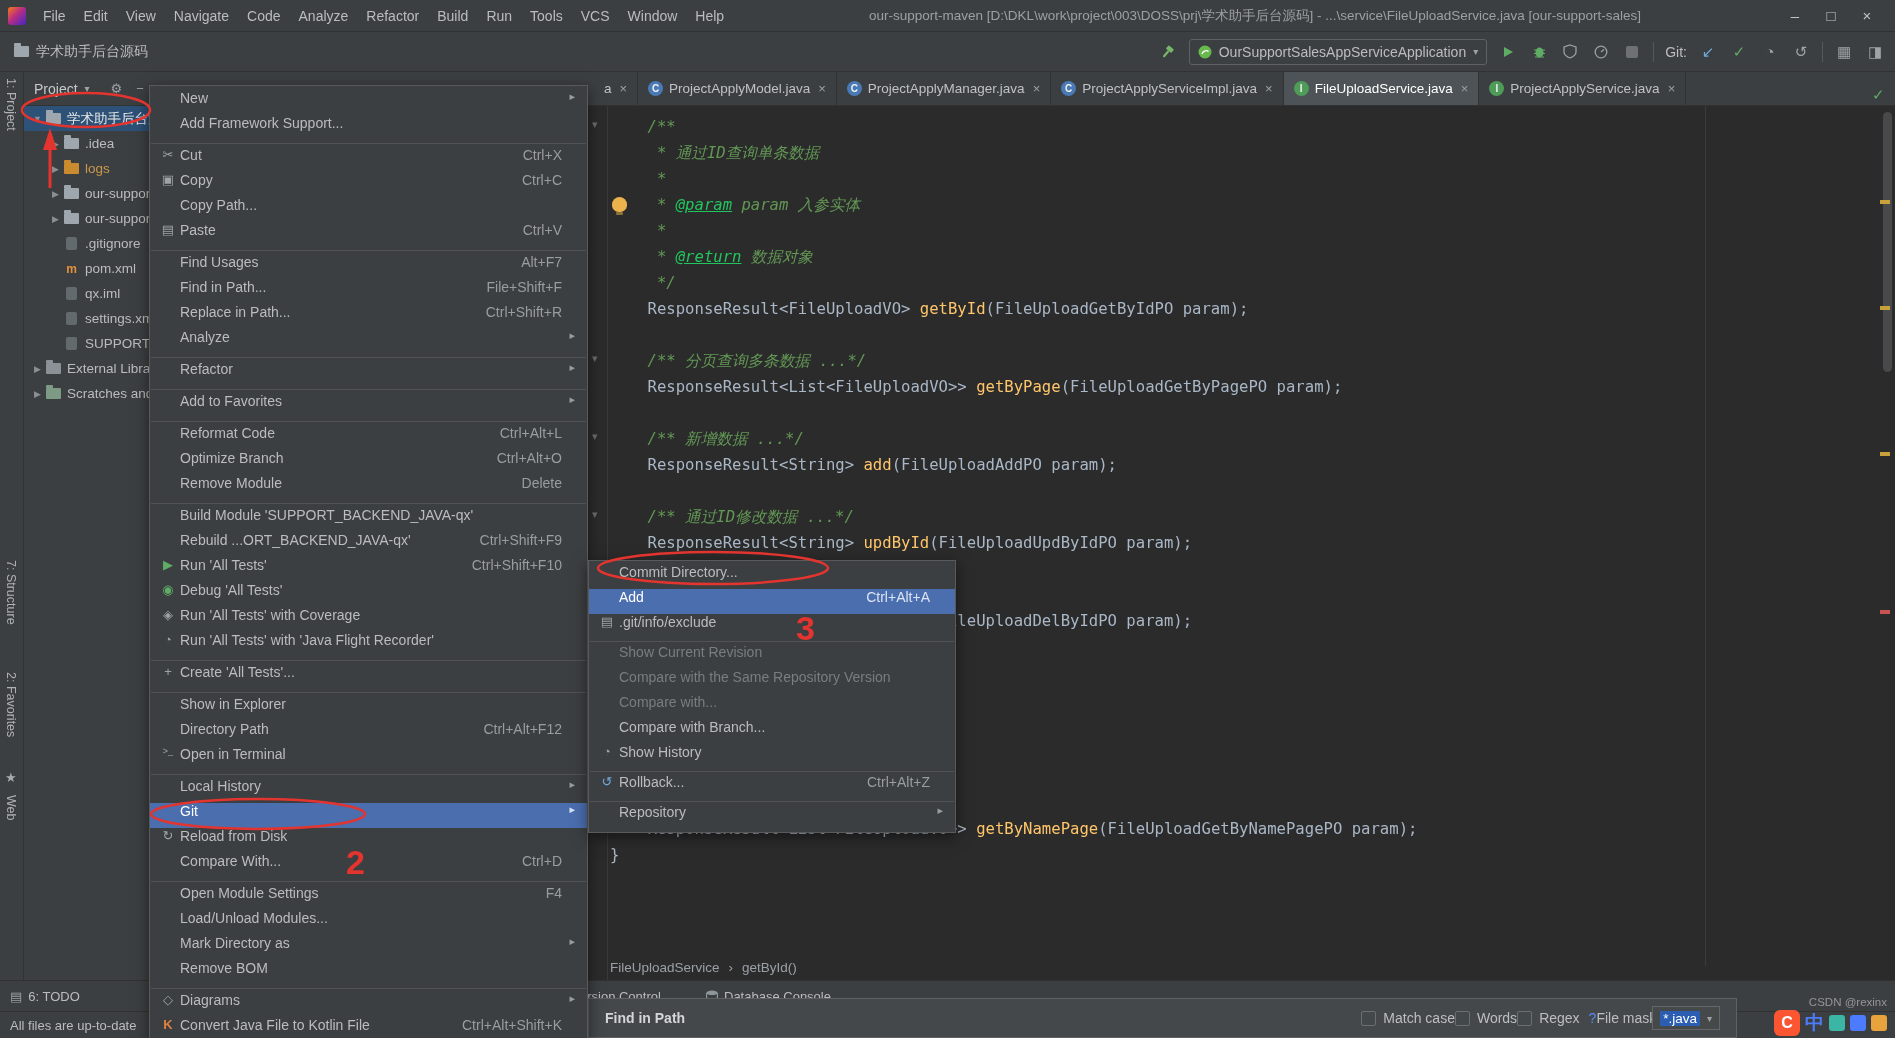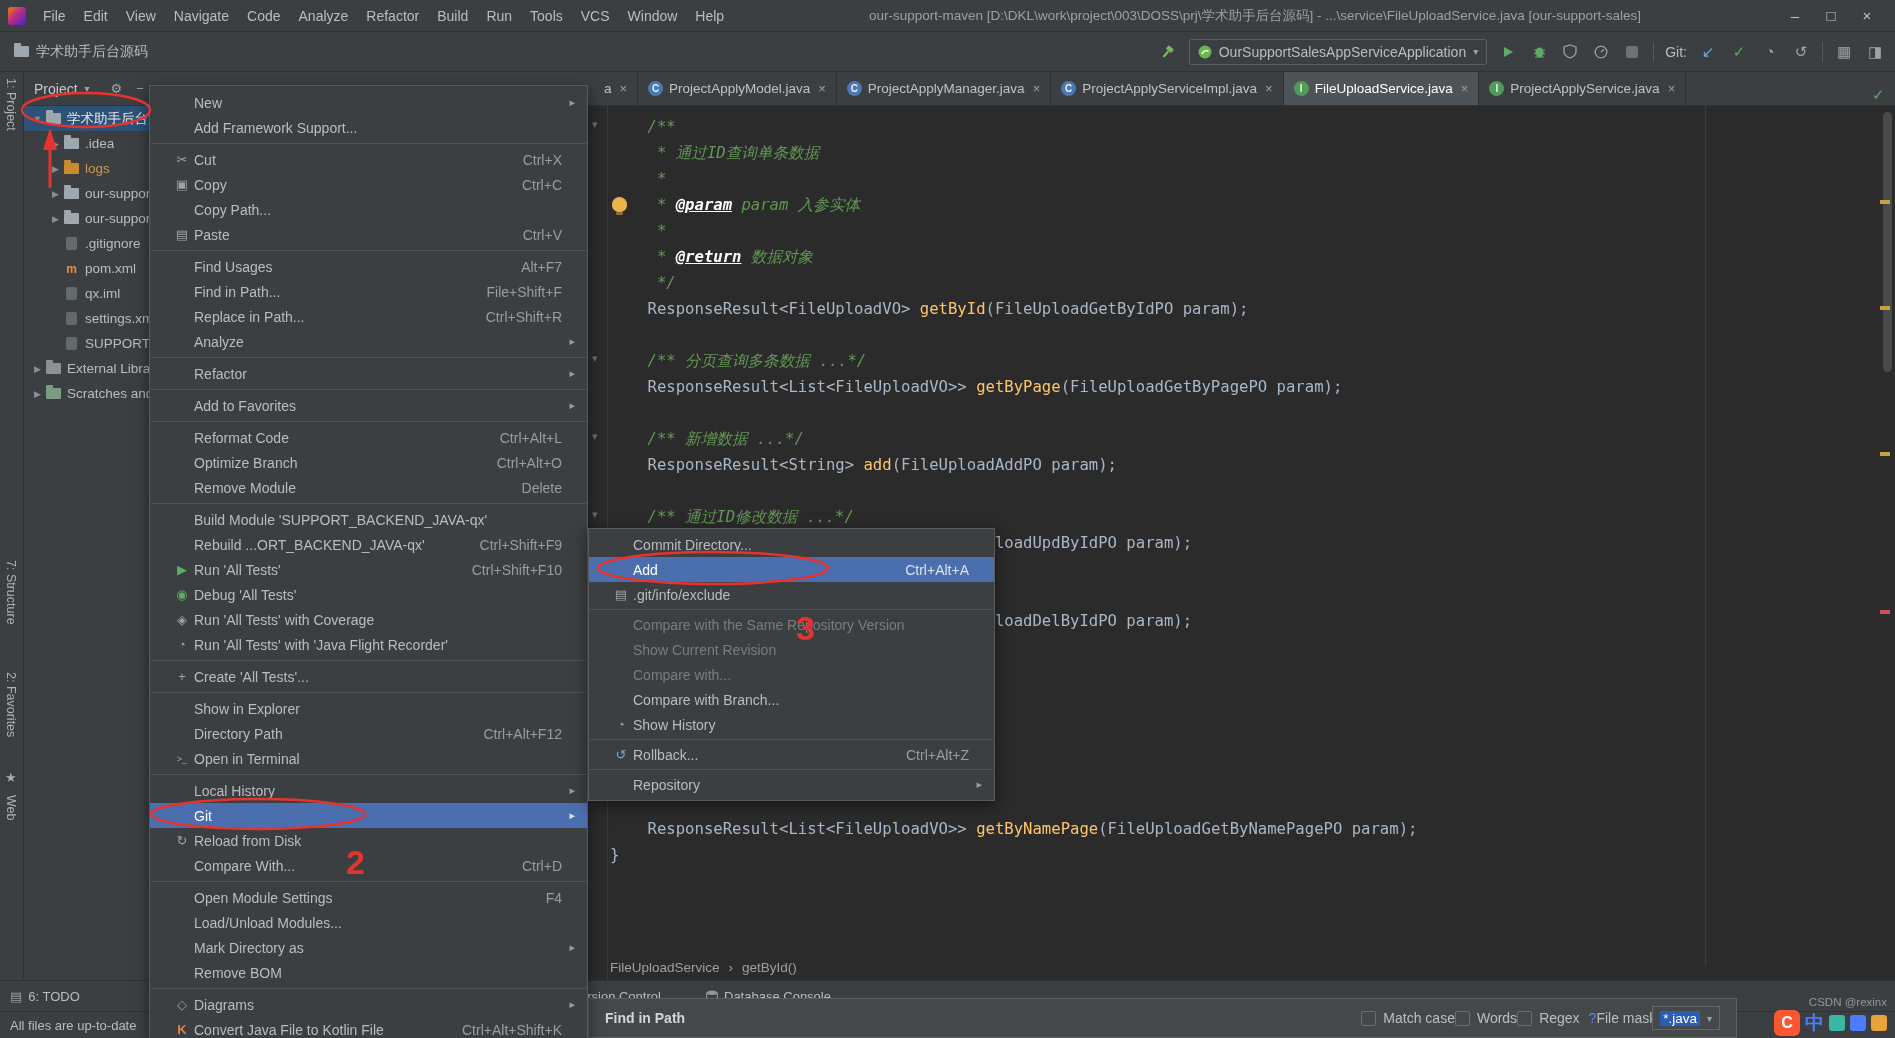--- a/index.html
+++ b/index.html
@@ -60,33 +60,33 @@
 
 
 .gutter{position:absolute;left:560px;top:106px;width:48px;bottom:58px;background:#2b2b2b;border-right:1px solid #383b3d;z-index:1}
 .fold{position:absolute;left:592px;font-size:11px;color:#6a6d70;z-index:1}
 .bulb{position:absolute;left:612px;top:197px;width:15px;height:15px;background:#ecb24c;border-radius:50% 50% 45% 45%;z-index:1}
 .bulb::after{content:"";position:absolute;left:4px;bottom:-3px;width:7px;height:3px;background:#8a7136;border-radius:1px}
 #code{position:absolute;left:610px;top:114px;font-family:"DejaVu Sans Mono",monospace;font-size:15.6px;white-space:pre;z-index:1}
 .cl{height:26px;line-height:26px}
 .c-p{color:#a9b7c6}
 .c-cm{color:#629755;font-style:italic}
-.c-tag{color:#ffffff;font-style:italic;font-weight:bold;text-decoration:underline}
+.c-tag{color:#22c55e;font-style:italic;font-weight:normal;text-decoration:underline}
 .c-m{color:#ffc66b}
 .margin-guide{position:absolute;left:1705px;top:106px;height:860px;width:1px;background:#3a3c3e;z-index:0}
 .breadcrumbs{position:absolute;left:610px;top:954px;height:26px;display:flex;align-items:center;gap:9px;font-size:13.5px;color:#9ba0a6;z-index:1}
 .insp-ok{position:absolute;left:1872px;top:86px;color:#5fad65;font-size:15px;z-index:3}
 .sb-thumb{position:absolute;left:1883px;top:112px;width:9px;height:260px;background:rgba(140,144,148,.30);border-radius:5px;z-index:2}
 .sb-tick{position:absolute;left:1880px;width:10px;height:4px;z-index:2}
 
 
 .menu{position:absolute;background:#3c3f41;border:1px solid #5a5a5a;box-shadow:0 4px 14px rgba(0,0,0,.5);font-size:14px}
 #main-menu{left:149px;top:85px;width:439px;padding:4px 0;z-index:40}
-#git-menu{left:588px;top:528px;width:407px;padding:3px 0;z-index:41}
-.mi{height:25px;display:flex;align-items:center;padding:0 12px 0 20px;color:#bbbcbd}
+#git-menu{left:588px;top:560px;width:368px;padding:3px 0;z-index:41}
+.mi{height:25px;display:flex;align-items:flex-start;padding:0 12px 0 6px;color:#bbbcbd}
 #git-menu .mi{height:25px}
 .mi .ico{width:24px;text-align:center;font-size:13px;color:#9fa3a6;flex:none;font-style:normal}
 .mi .lab{white-space:nowrap;overflow:hidden;flex:1}
 .mi .sc{margin-left:24px;color:#9a9da0;white-space:nowrap}
 .mi .arr{width:13px;text-align:right;color:#9a9da0;font-size:11px;flex:none}
 .mi.sel{background:#4b6eaf;color:#fff}
 .mi.sel .sc,.mi.sel .arr,.mi.sel .ico{color:#dbe4f2}
 .mi.dis{color:#7a7d80}
 .msep{height:1px;background:#525252;margin:3px 1px}
 #git-menu .msep{margin:2px 1px}
@@ -633,27 +633,27 @@
       </div>
       <div class="mi">
         <span class="ico ico-file">▤</span>
         <span class="lab">.git/info/exclude</span>
         <span class="sc"></span>
         <span class="arr"></span>
       </div>
       <div class="msep"></div>
       <div class="mi dis">
         <span class="ico"></span>
+        <span class="lab">Show Current Revision</span>
+        <span class="sc"></span>
+        <span class="arr"></span>
+      </div>
+      <div class="mi dis">
+        <span class="ico"></span>
         <span class="lab">Compare with the Same Repository Version</span>
-        <span class="sc"></span>
-        <span class="arr"></span>
-      </div>
-      <div class="mi dis">
-        <span class="ico"></span>
-        <span class="lab">Show Current Revision</span>
         <span class="sc"></span>
         <span class="arr"></span>
       </div>
       <div class="mi dis">
         <span class="ico"></span>
         <span class="lab">Compare with...</span>
         <span class="sc"></span>
         <span class="arr"></span>
       </div>
       <div class="mi">

